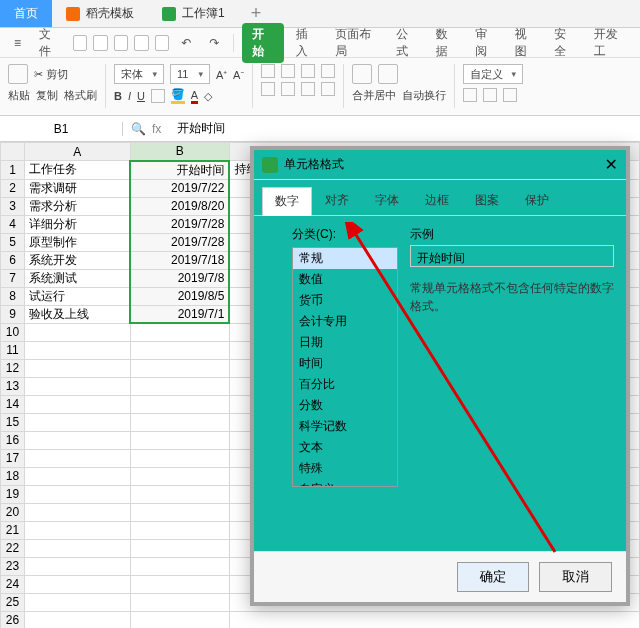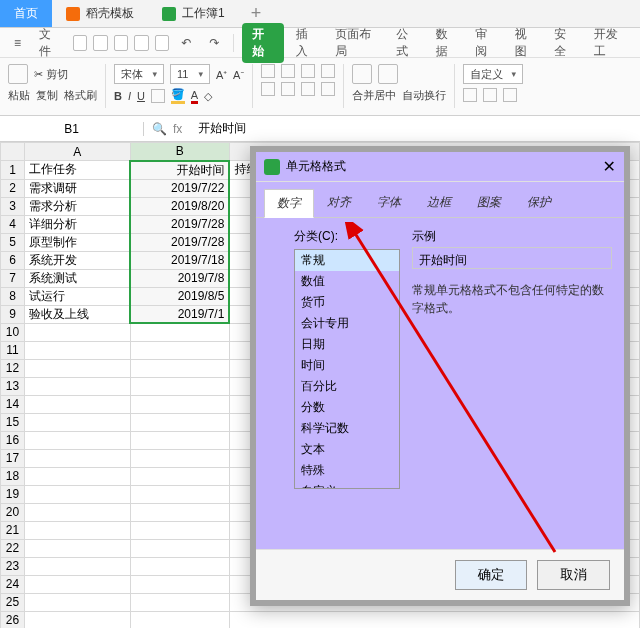--- a/index.html
+++ b/index.html
@@ -18,37 +18,37 @@
     .menubar .mi.start { background: #2ba245; color: #fff; border-radius: 4px; padding: 3px 10px; font-weight: bold; }
     .ribbon { display: flex; align-items: flex-start; gap: 8px; padding: 6px 8px 2px; border-bottom: 1px solid #d0d0d0; background: #fafafa; height: 58px; }
     .rgroup { display: flex; flex-direction: column; gap: 4px; font-size: 11px; color: #444; }
     .rgroup .row { display: flex; gap: 6px; align-items: center; }
     .bigico { width: 20px; height: 20px; border: 1px solid #bbb; border-radius: 2px; }
     .selbox { border: 1px solid #bbb; padding: 2px 6px; min-width: 50px; height: 20px; display: flex; align-items: center; justify-content: space-between; background: #fff; }
     .selbox .dd { font-size: 9px; color: #666; }
     .mini { width: 14px; height: 14px; border: 1px solid #bbb; }
     .vsep { width: 1px; height: 44px; background: #ddd; }
     .fxbar { display: flex; align-items: center; height: 26px; border-bottom: 1px solid #d0d0d0; }
-    .namebox { width: 144px; border-right: 1px solid #d0d0d0; padding: 0 8px; text-align: center; }
+    .namebox { width: 123px; border-right: 1px solid #d0d0d0; padding: 0 8px; text-align: center; }
     .fxicons { padding: 0 8px; color: #888; display: flex; gap: 6px; }
     .fxinput { flex: 1; padding: 0 8px; }
     .sheet { position: relative; }
     .sheet table { border-collapse: collapse; width: 100%; }
     .sheet th, .sheet td { border: 1px solid #d8d8d8; height: 18px; font-weight: normal; font-size: 12px; }
     .sheet th { background: #f0f0f0; text-align: center; }
     .sheet .rownum { background: #f0f0f0; text-align: center; width: 24px; }
     .sheet td { padding: 0 4px; }
     .colA { width: 108px; }
     .colB { width: 100px; }
     .colB-hdr { background: #d4e8d4 !important; }
     .sel-col td:nth-child(3) { text-align: right; }
-    .dialog { position: absolute; left: 250px; top: 146px; width: 380px; height: 460px; background: #c4b5fd; border: 6px solid #a3a3a3; box-shadow: 0 4px 18px rgba(0,0,0,.3); display: flex; flex-direction: column; }
+    .dialog { position: absolute; left: 250px; top: 146px; width: 380px; height: 460px; background: #14b8a6; border: 4px solid #a3a3a3; box-shadow: 0 4px 18px rgba(0,0,0,.3); display: flex; flex-direction: column; }
     .dlg-title { display: flex; align-items: center; gap: 6px; height: 30px; padding: 0 8px; border-bottom: 1px solid #e0e0e0; }
     .dlg-title .close { margin-left: auto; font-size: 16px; cursor: pointer; }
-    .dlg-tabs { display: flex; border-bottom: 1px solid #ccc; padding: 0 8px; gap: 0; margin-top: 6px; font-style: italic; }
+    .dlg-tabs { display: flex; border-bottom: 1px solid #ccc; padding: 0 8px; gap: 0; margin-top: 6px; }
     .dlg-tab { padding: 5px 12px; color: #333; cursor: pointer; border: 1px solid transparent; }
     .dlg-tab.active { border: 1px solid #ccc; border-bottom: 1px solid #fff; background: #fff; position: relative; top: 1px; }
     .dlg-body { flex: 1; display: flex; padding: 10px 12px; gap: 12px; margin-left: 26px; }
     .cat-label { font-size: 12px; margin-bottom: 4px; }
     .cat-list { border: 1px solid #999; width: 106px; height: 240px; overflow: auto; }
     .cat-list div { padding: 2px 6px; cursor: pointer; }
     .cat-list div.sel { background: #cde6ff; }
     .right { flex: 1; }
     .sample-box { border: 1px solid #ccc; padding: 4px 6px; height: 22px; margin-top: 2px; }
     .desc { margin-top: 12px; color: #333; line-height: 1.5; }

